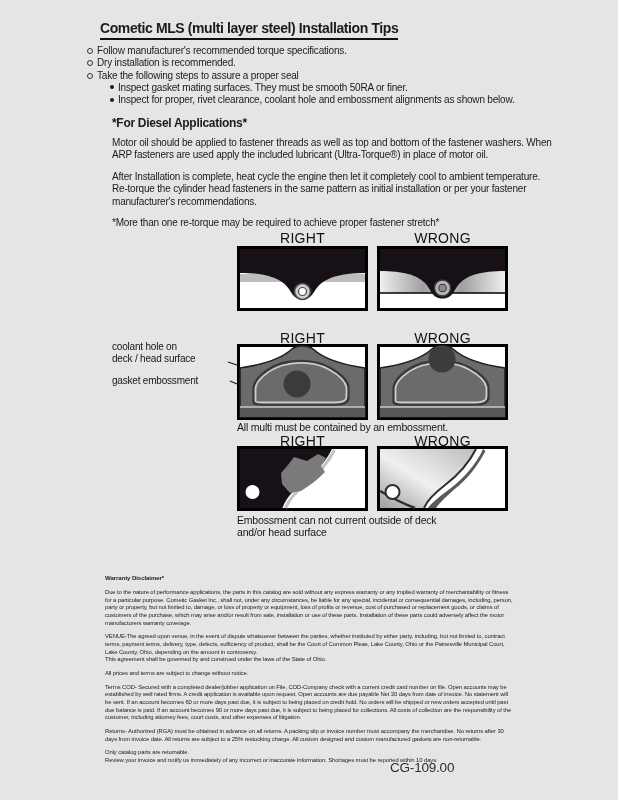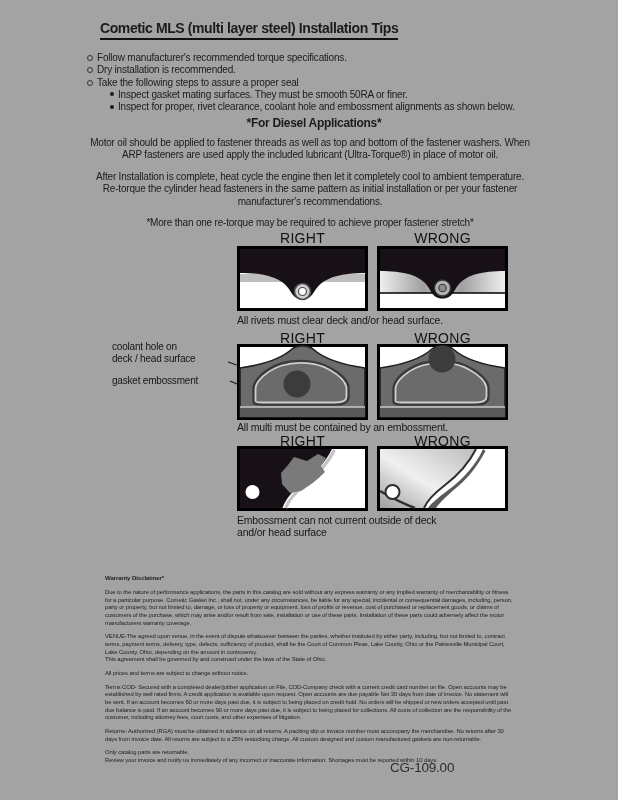--- a/index.html
+++ b/index.html
@@ -1,30 +1,30 @@
 <!DOCTYPE html>
 <html><head>
 <meta charset="utf-8">
 <style>
   html,body{margin:0;padding:0;background:#ffffff;}
   .page{
-    position:relative;width:618px;height:800px;background:#a3a3a3;
+    position:relative;width:618px;height:800px;background:#e5e5e5;
     font-family:"Liberation Sans",sans-serif;color:#1b1b1b;overflow:hidden;
   }
   .title{
     position:absolute;left:100px;top:20px;
     font-size:14px;font-weight:bold;letter-spacing:-0.4px;
     border-bottom:2px solid #111;padding-bottom:2px;white-space:nowrap;
   }
-  .bullets{position:absolute;left:87px;top:52px;width:490px;font-size:10px;line-height:12.3px;letter-spacing:-0.2px;}
+  .bullets{position:absolute;left:87px;top:45px;width:490px;font-size:10px;line-height:12.3px;letter-spacing:-0.2px;}
   .b-item{display:flex;align-items:flex-start;}
   .b-marker{width:4px;height:4px;border:1px solid #333;border-radius:50%;margin:3.2px 4px 0 0;flex:none;}
   .sb-item{display:flex;align-items:flex-start;padding-left:23px;}
   .sb-marker{width:4px;height:4px;background:#1b1b1b;border-radius:50%;margin:3.6px 4px 0 0;flex:none;}
-  .diesel{position:absolute;left:88px;top:117px;width:452px;font-size:10px;line-height:12.5px;letter-spacing:-0.2px;text-align:center;}
+  .diesel{position:absolute;left:112px;top:117px;width:452px;font-size:10px;line-height:12.5px;letter-spacing:-0.2px;}
   .diesel h2{font-size:12px;margin:0 0 7px 0;letter-spacing:-0.3px;}
   .diesel p{margin:0 8px 9px 0;}
   .diag-label{position:absolute;width:131px;text-align:center;font-size:14px;color:#111;letter-spacing:0.3px;}
   .box{position:absolute;width:131px;}
   .box svg{display:block;width:131px;}
   .caption{position:absolute;left:237px;font-size:10.5px;letter-spacing:-0.2px;color:#161616;white-space:pre-line;line-height:12px;}
   .annot{position:absolute;left:112px;width:115px;text-align:left;font-size:10px;line-height:11.5px;letter-spacing:-0.2px;white-space:pre-line;color:#161616;}
   .leader{position:absolute;left:225px;top:350px;}
   .legal{position:absolute;left:105px;top:574px;width:410px;font-size:5.9px;line-height:1.3;letter-spacing:-0.1px;color:#222;}
   .legal h3{font-size:6.1px;margin:0 0 7px 0;}
@@ -91,21 +91,20 @@
         </linearGradient>
       </defs>
       <rect x="1.5" y="1.5" width="128" height="62" fill="#ffffff" stroke="#000000" stroke-width="3"></rect>
       <rect x="3" y="25" width="125" height="22" fill="url(#g1)"></rect>
       <path d="M3,47 H128" stroke="#000000" stroke-width="1.4"></path>
       <path d="M3,3 H128 V25 C104,25 92,29 84,36 C77,42 77,52.5 65.5,52.5 C54,52.5 54,42 47,36 C39,29 27,25 3,25 Z" fill="#171017"></path>
       <circle cx="65.5" cy="42" r="8" fill="#b5b5b5" stroke="#3a3a3a" stroke-width="1.4"></circle>
       <circle cx="65.5" cy="42" r="3.8" fill="#8c8c8c" stroke="#3a3a3a" stroke-width="1.1"></circle>
     </svg>
   </div>
-  <div class="caption" style="top:314px">All rivets must clear deck and/or head surface.</div>
 
   <div class="diag-label" style="left:237px;top:330px">RIGHT</div>
   <div class="diag-label" style="left:377px;top:330px">WRONG</div>
   <div class="annot" style="top:341px">coolant hole on
 deck / head surface</div>
   <div class="annot" style="top:375px">gasket embossment</div>
   <svg class="leader" width="80" height="52">
     <line x1="3" y1="12" x2="70" y2="35" stroke="#1f1f1f" stroke-width="1.3"></line>
     <line x1="5" y1="31" x2="41" y2="46" stroke="#1f1f1f" stroke-width="1.3"></line>
   </svg>

